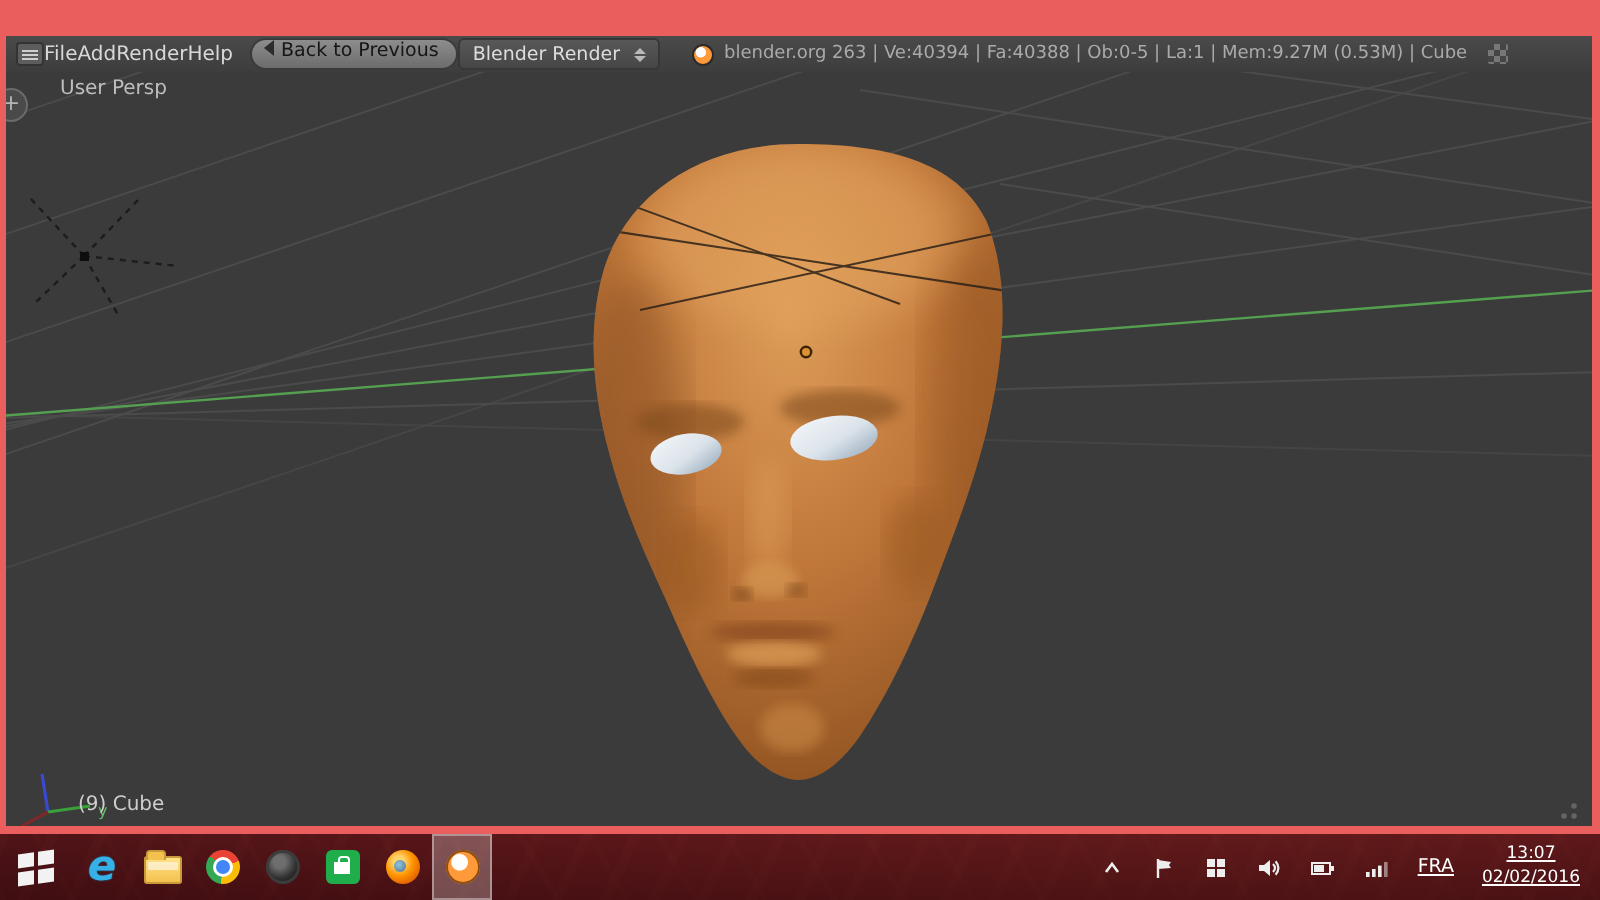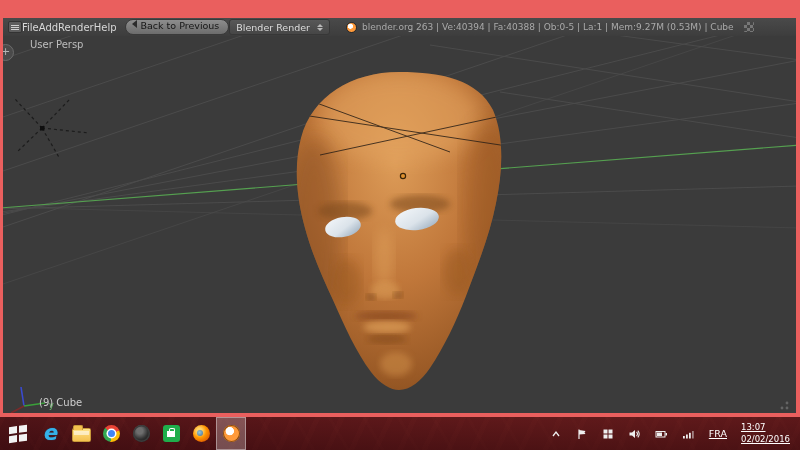--- a/index.html
+++ b/index.html
@@ -118,21 +118,21 @@
     background:radial-gradient(circle at 38% 35%, #ffd36b 0 18%, #ff9500 45%, #e05e00 78%, #b34700 100%);}
   .firefox::after{content:"";position:absolute;left:4px;top:5px;width:6px;height:6px;border-radius:50%;
     background:radial-gradient(circle at 40% 40%, #7ec4ef, #2b5f9e);opacity:.85;}
   .blender-tile{width:17px;height:17px;border-radius:50%;
     background:radial-gradient(circle at 40% 36%, #ffffff 0 26%, #ff9a3a 30% 78%, #d87a20 100%);
     box-shadow:inset 0 0 0 1px #8a4d12;}
 
   .tray{margin-left:auto;display:flex;align-items:center;gap:14px;padding-right:10px;text-decoration:underline;}
   .tray svg{display:block;}
   .tray-lang{font-size:9.5px;color:#fff;}
-  .tray-clock{font-size:8.5px;line-height:1.3;text-align:left;color:#fff;white-space:nowrap;}
+  .tray-clock{font-size:8.5px;line-height:1.3;text-align:center;color:#fff;white-space:nowrap;}
 </style>
 </head>
 <body>
 
 <div class="wallpaper-streaks"></div>
 
 <div class="blender-window">
 
 
   <div class="menubar">

